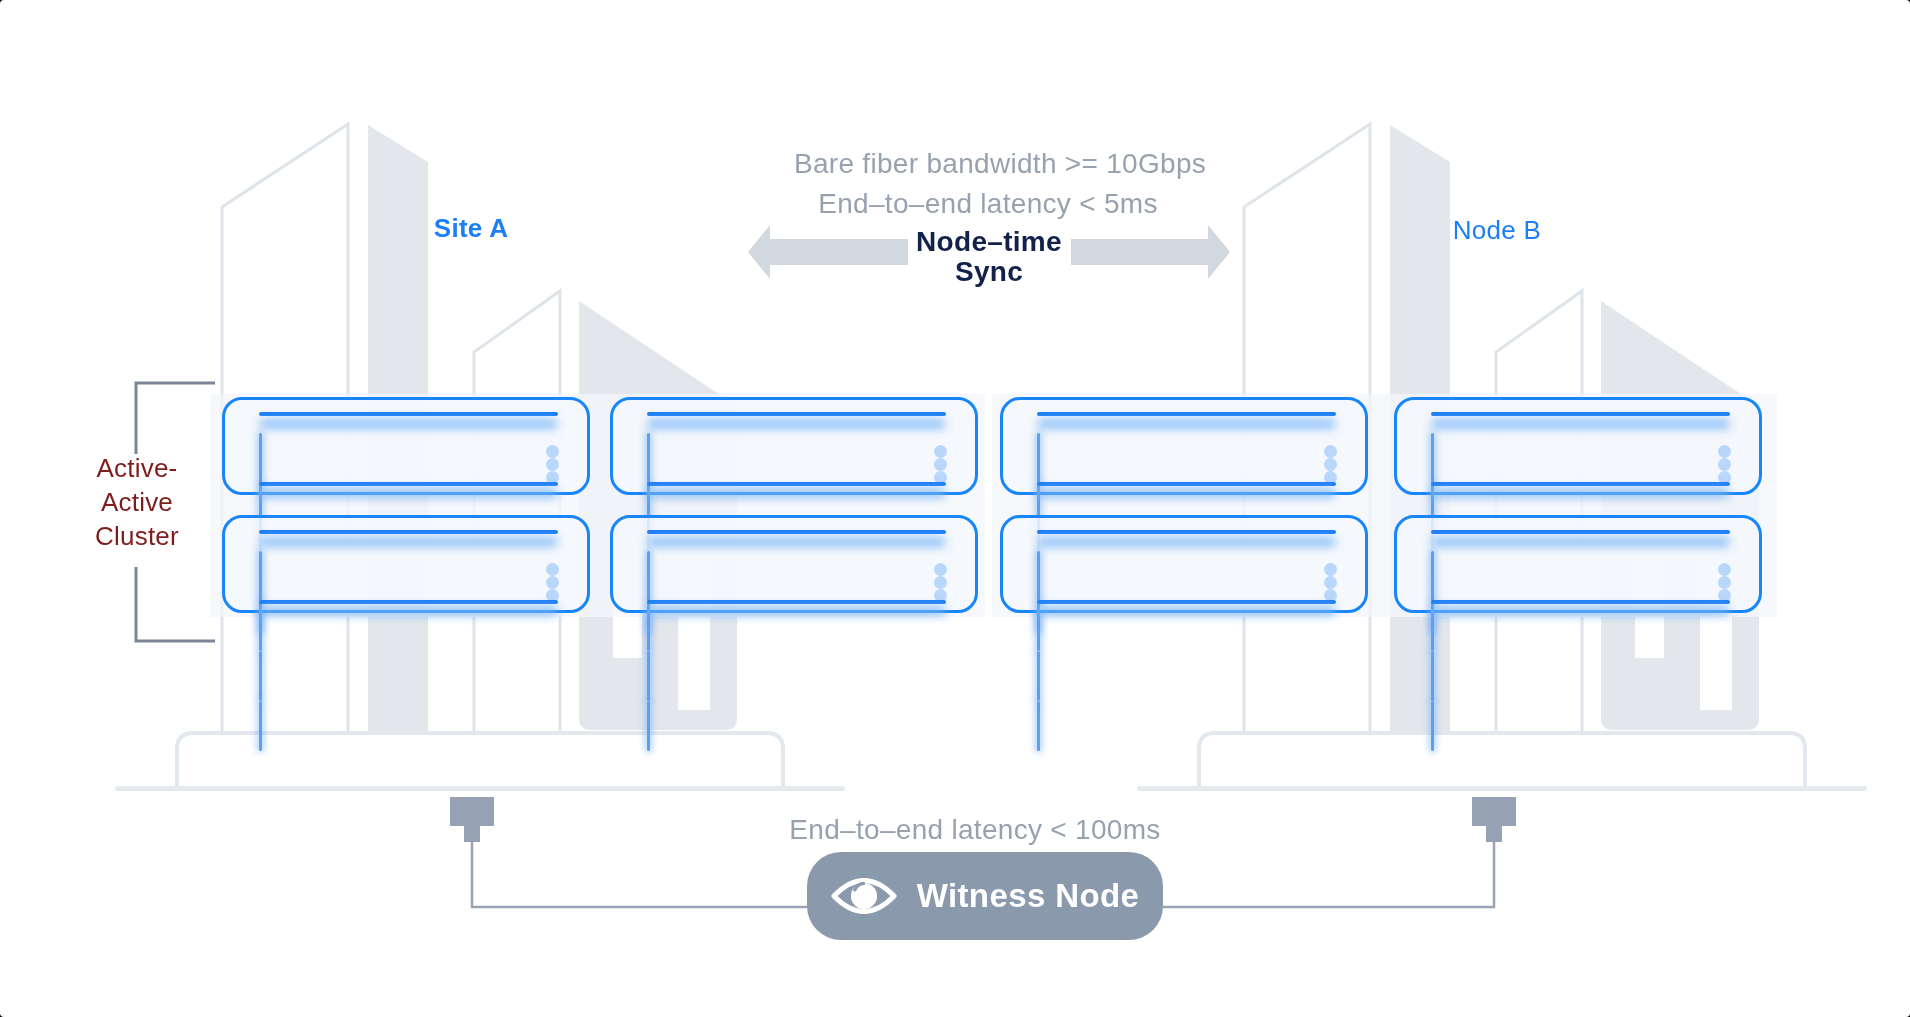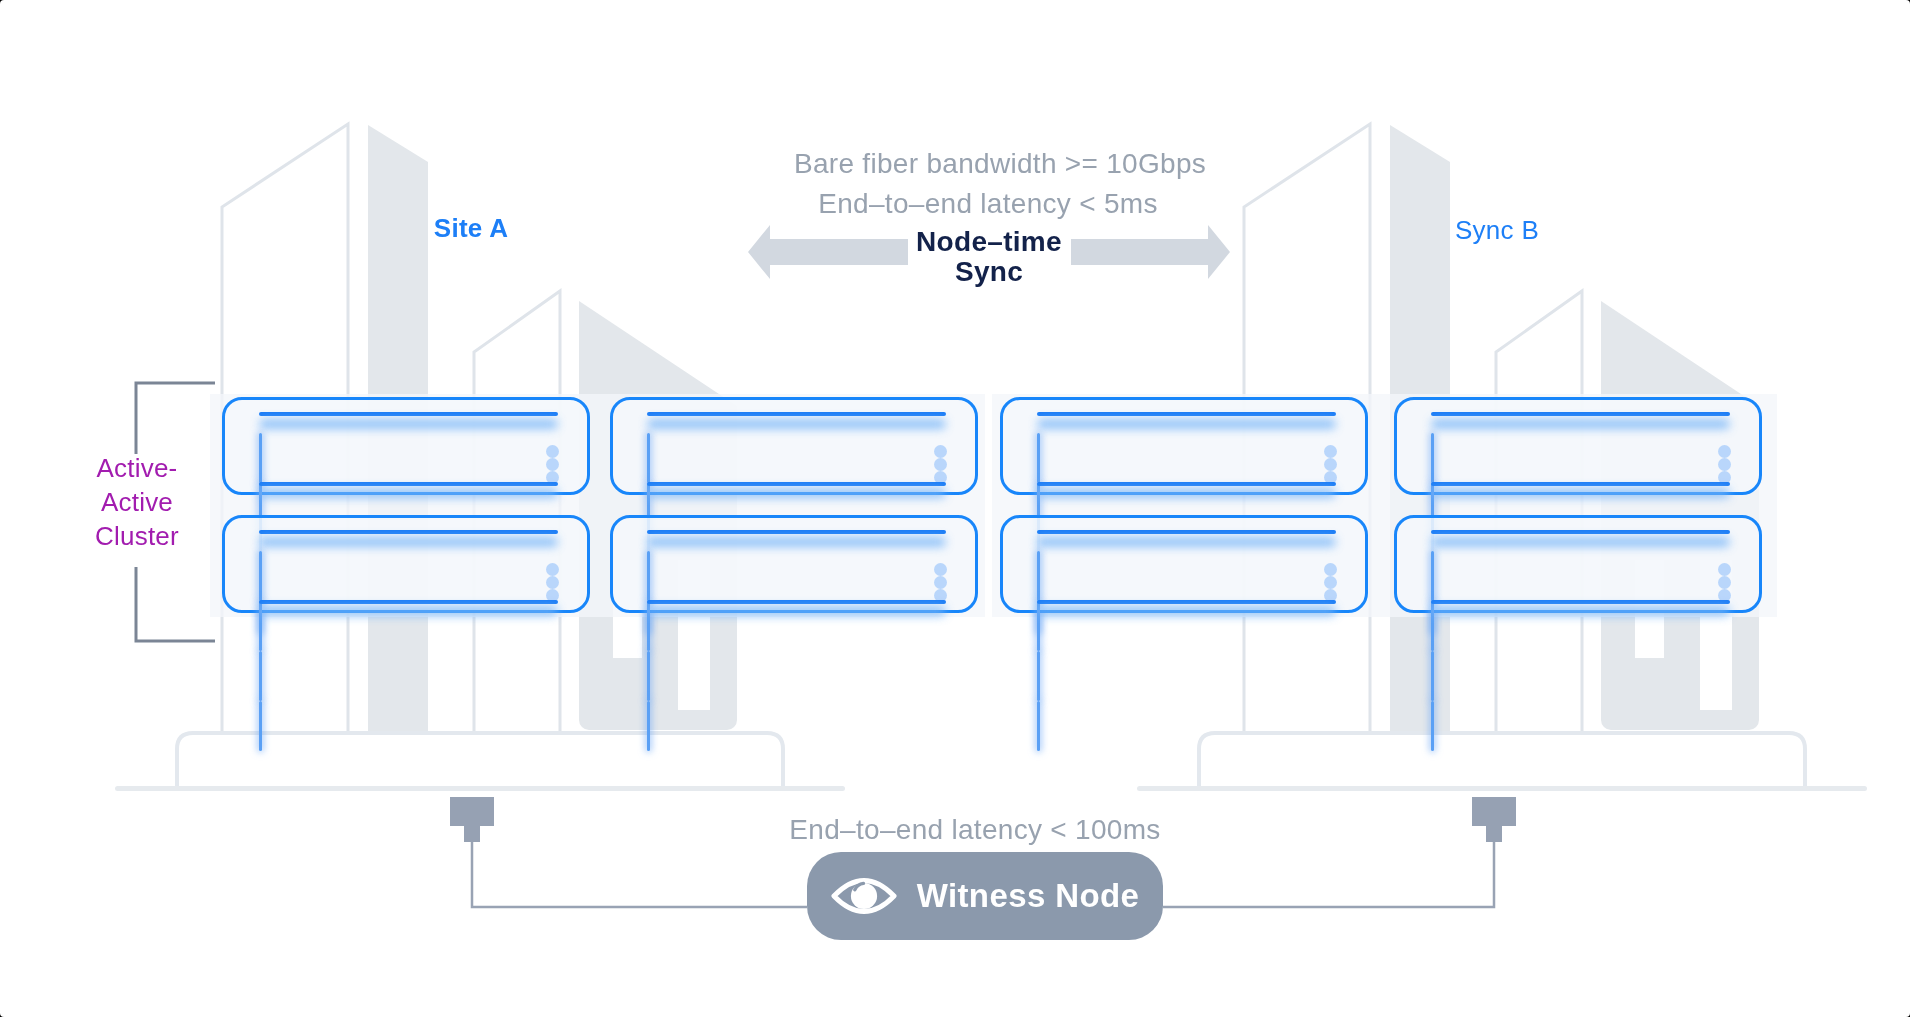--- a/index.html
+++ b/index.html
@@ -22,21 +22,21 @@
   .r-botglow{position:absolute;left:34px;right:29px;bottom:-6px;height:10px;border-radius:5px;background:#79b6f8;filter:blur(5px);opacity:.8;}
   .r-verts{position:absolute;left:34px;top:33px;display:flex;gap:19px;}
   .r-verts i{width:3px;height:50px;border-radius:2px;background:#5aa0f5;box-shadow:0 0 7px 1.5px rgba(96,160,245,.6);filter:blur(.4px);}
   .r-dots{position:absolute;right:28px;top:45px;display:flex;gap:6px;}
   .r-dots i{width:13px;height:13px;border-radius:50%;background:#b9d6fb;}
   
   .t{position:absolute;transform:translateX(-50%);white-space:nowrap;text-align:center;}
   .gray{color:#98a2af;font-size:28px;letter-spacing:.3px;}
   .sync{color:#13224a;font-size:28px;font-weight:bold;line-height:30px;letter-spacing:.3px;}
   .sitelabel{color:#1d7ff7;font-size:26px;letter-spacing:.3px;}
-  .cluster{color:#a21caf;font-size:26px;line-height:34px;letter-spacing:.2px;}
+  .cluster{color:#7f1d1d;font-size:26px;line-height:34px;letter-spacing:.2px;}
   
   .witness{position:absolute;display:flex;align-items:center;justify-content:center;gap:20px;
            background:#8b99ac;border-radius:34px;}
   .wlabel{color:#fff;font-size:33px;font-weight:bold;letter-spacing:.4px;}
 </style>
 </head>
 <body>
 
 <div class="canvas">
 
@@ -209,21 +209,21 @@
   </div>
 
   <div class="t gray" style="left:1000px;top:148px;">Bare fiber bandwidth &gt;= 10Gbps</div>
   <div class="t gray" style="left:988px;top:188px;">End–to–end latency &lt; 5ms</div>
   <div class="t sync" style="left:989px;top:227px;">
     <div>Node–time</div>
     <div>Sync</div>
   </div>
 
   <div class="t sitelabel" style="left:471px;top:213px;font-weight:bold;">Site A</div>
-  <div class="t sitelabel" style="left:1497px;top:215px;">Sync B</div>
+  <div class="t sitelabel" style="left:1497px;top:215px;">Node B</div>
 
   <div class="t cluster" style="left:137px;top:451px;">
     <div>Active-</div>
     <div>Active</div>
     <div>Cluster</div>
   </div>
 
   <div class="t gray" style="left:975px;top:814px;">End–to–end latency &lt; 100ms</div>
 
   <div class="witness" style="left:807px;top:852px;width:356px;height:88px;">

